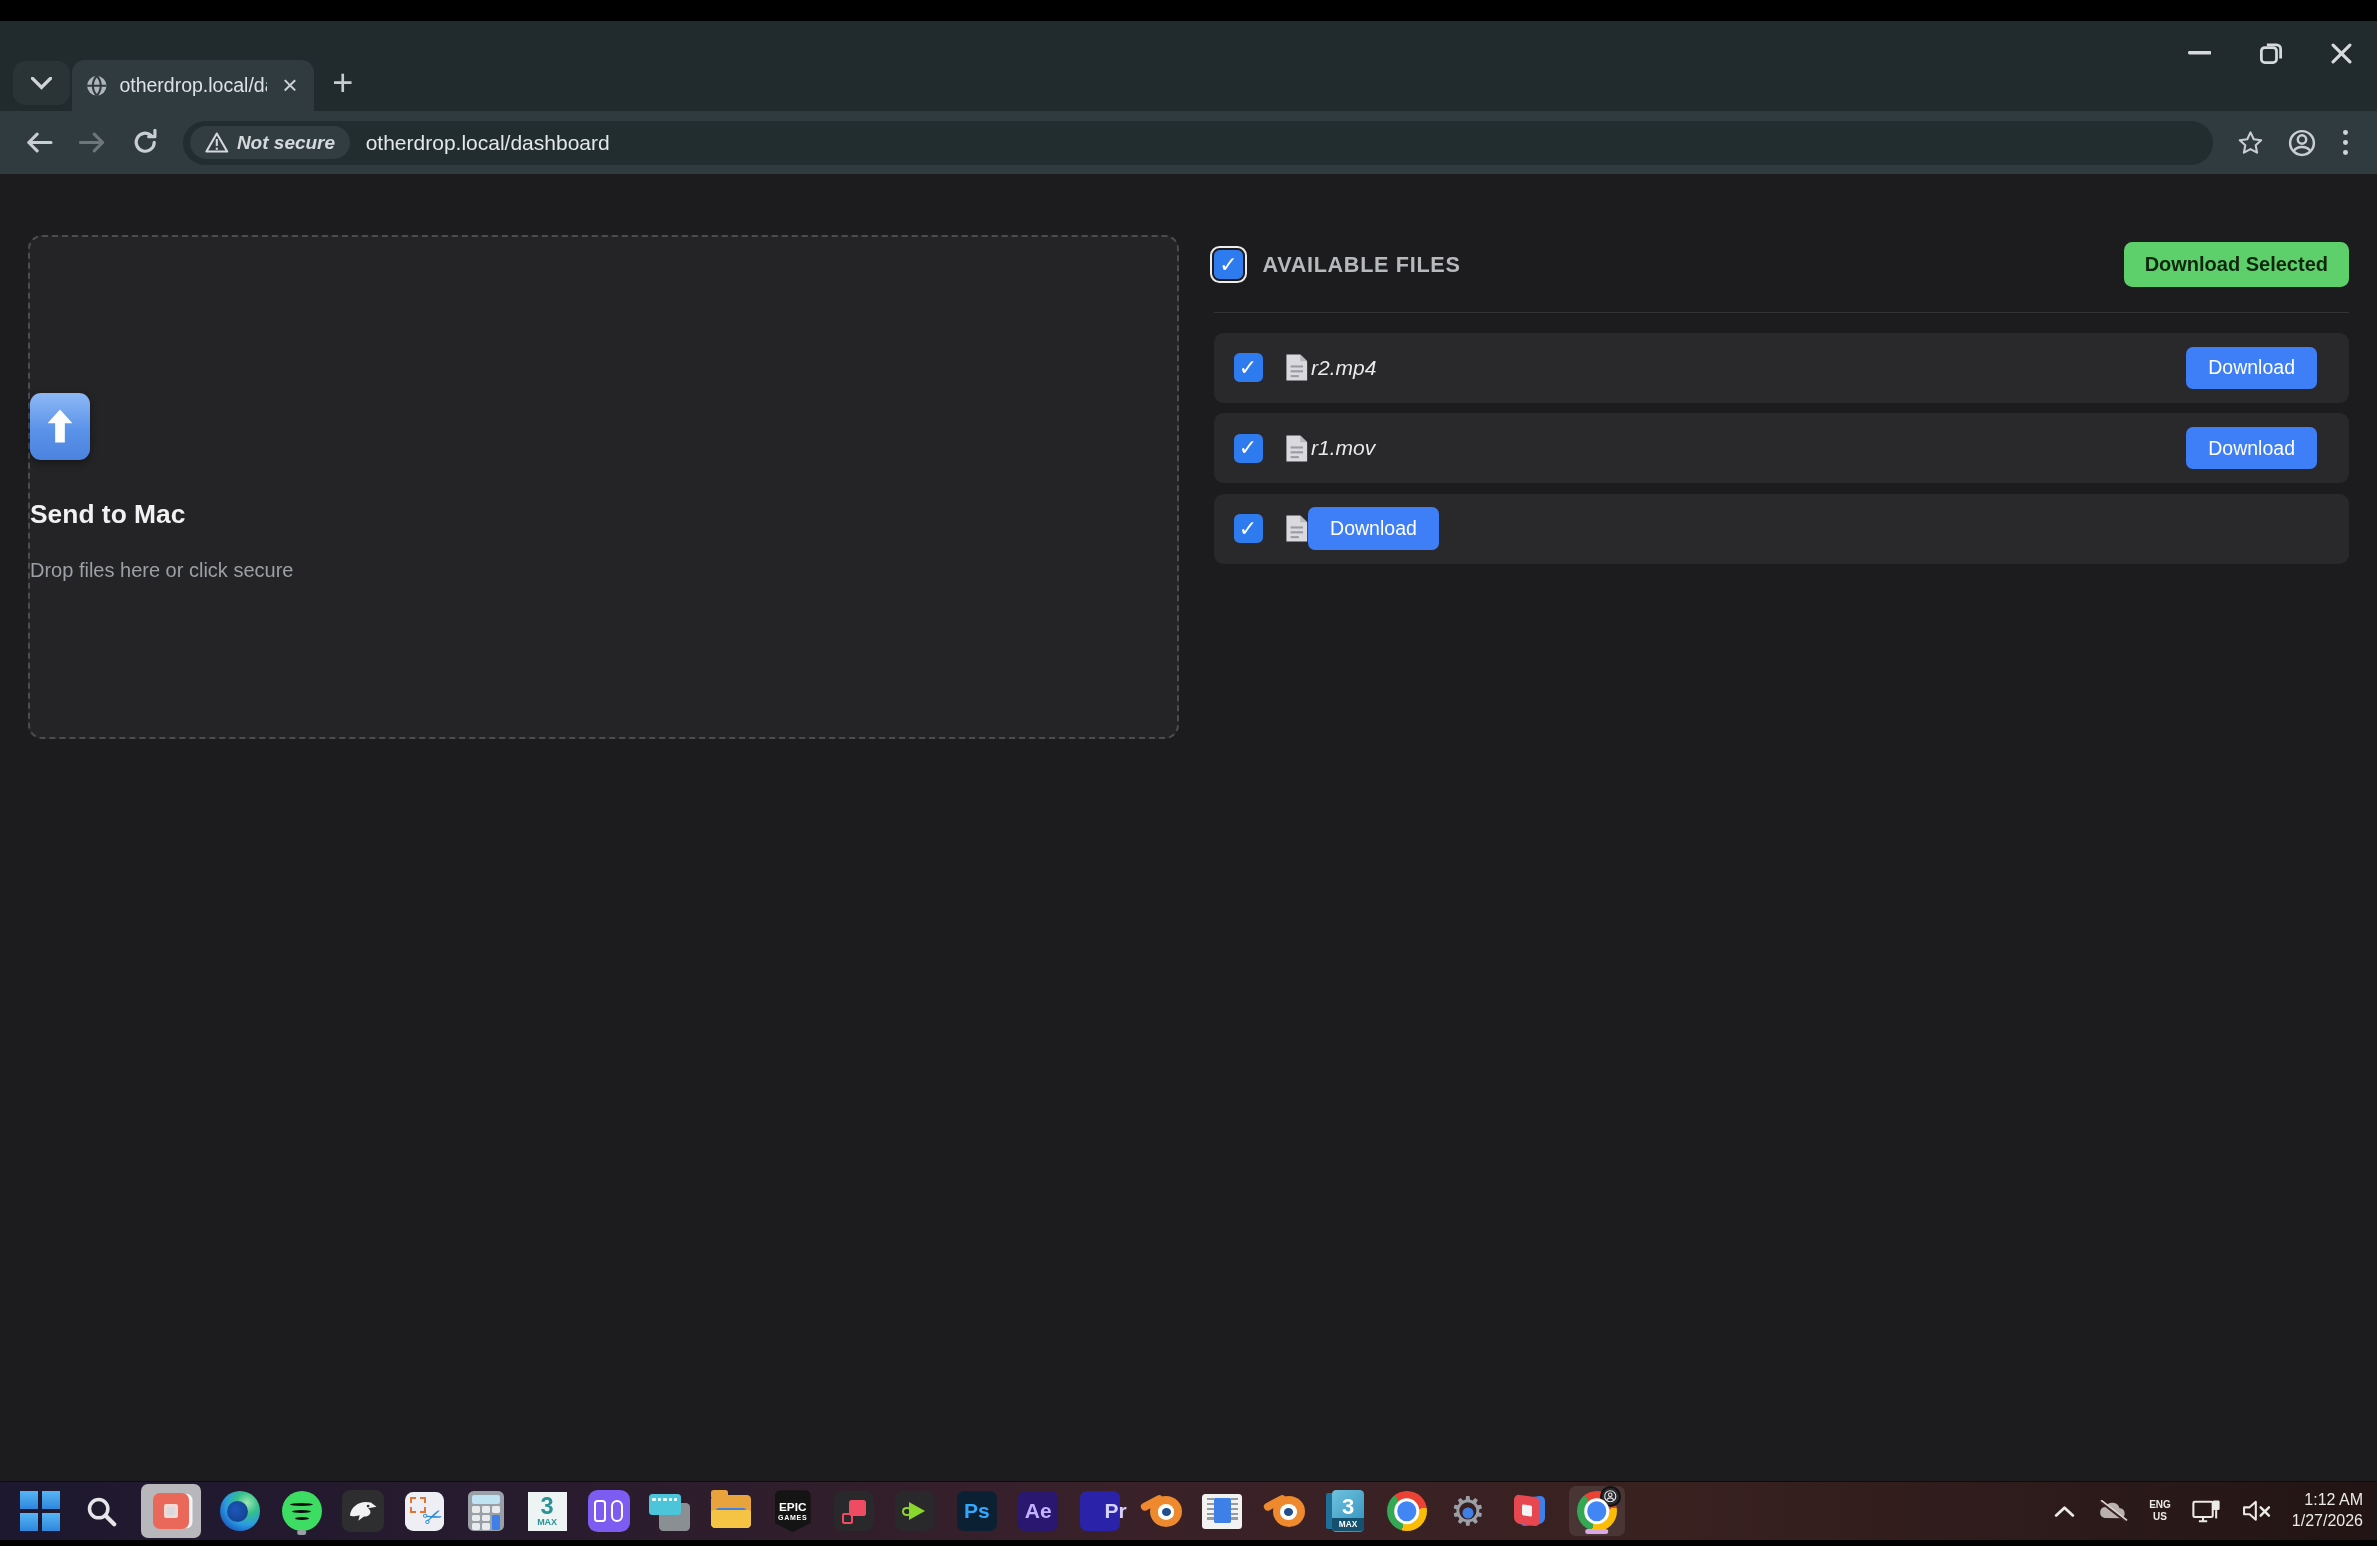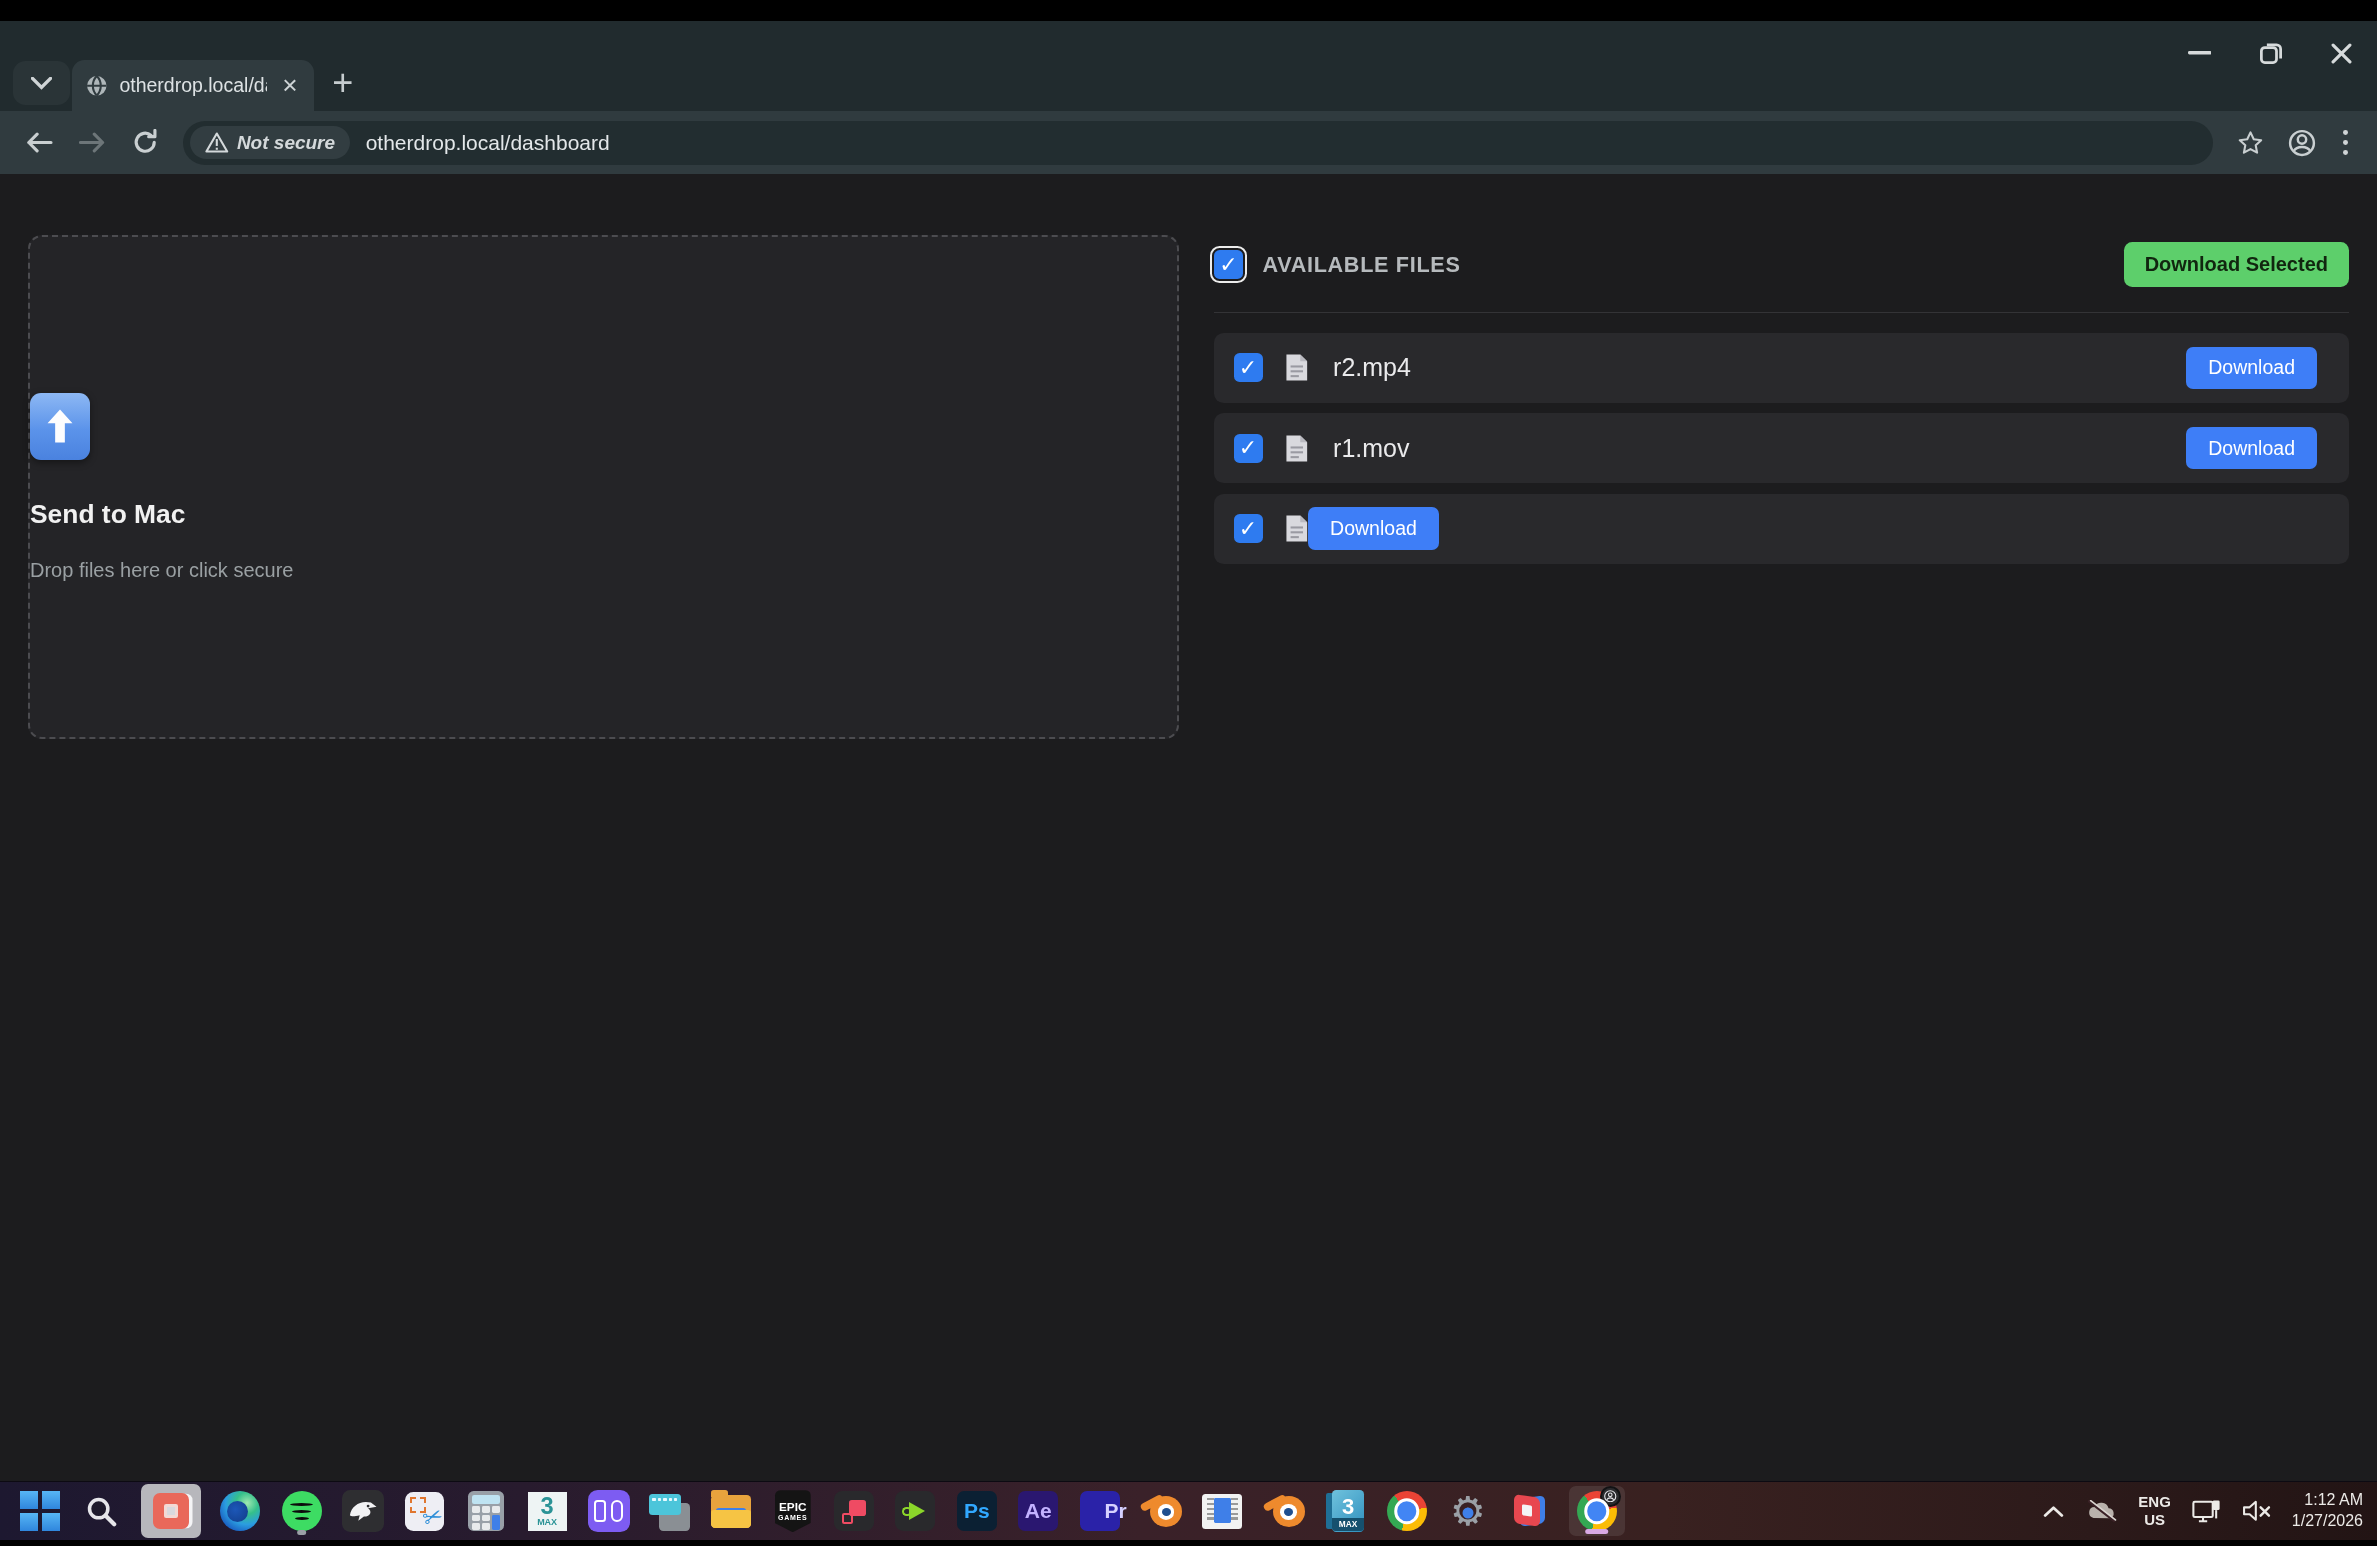--- a/index.html
+++ b/index.html
@@ -53,21 +53,21 @@
   .cb { width:29px; height:29px; background:#2e7bf0; border-radius:5.6px; display:flex; align-items:center;
     justify-content:center; color:#fff; font-size:22px; font-weight:700; }
   .cb.focused { outline:2.8px solid #ececec; outline-offset:2.8px; }
   .files-title { color:#b6babd; font-size:21.6px; font-weight:700; letter-spacing:0.7px; margin-left:19.5px; flex:1; }
   .dl-selected { background:#5dcf6b; color:#11260f; font-size:20px; font-weight:700; padding:11px 21px;
     border-radius:8.3px; }
   .divider { height:1.4px; background:#333336; margin:25px 0 19.5px 0; }
   .file-row { height:70px; background:#29292c; border-radius:9.7px; display:flex; align-items:center;
     padding:0 32px 0 19.5px; margin-bottom:10.4px; }
   .doc-ico { margin-left:22px; }
-  .file-name { color:#eaeaec; font-size:25px; margin-left:25px; flex:1; }
+  .file-name { color:#eaeaec; font-size:21px; margin-left:3px; flex:1;font-style:italic; }
   .dl-btn { background:#3e7ef7; color:#fff; font-size:19.5px; padding:9.7px 22px; border-radius:7px; }
 
   
   .taskbar { height:65px; background:linear-gradient(90deg,#1d1830 0%,#281b2e 22%,#3a2129 48%,#392120 70%,#2c1a1a 88%,#221414 100%);
     border-top:1.4px solid #0c0a12; display:flex; align-items:center; padding:0 18px 5.6px 18px; position:relative; }
   .task-icons { display:flex; align-items:center; gap:17.4px; height:100%; }
   .ticell { width:44px; height:50px; display:flex; align-items:center; justify-content:center; position:relative; }
   .ticell.hovered { background:#b7b7bc; border-radius:7px; width:60px; height:54px; }
   .ticell.active { background:rgba(255,255,255,.09); border-radius:7px; width:56px; }
   .run-dot { position:absolute; bottom:1.4px; left:50%; transform:translateX(-50%); width:9.7px; height:4.9px;
@@ -155,21 +155,21 @@
   .rb-diamond { position:relative; width:39px; height:39px; }
   .rb-diamond .b { position:absolute; right:4.2px; top:5.6px; width:25px; height:28px; background:#3f7fe8; border-radius:5.6px; transform:skewY(-8deg); }
   .rb-diamond .r { position:absolute; left:4.2px; top:4.2px; width:26.4px; height:29px; background:#e8474f; border-radius:5.6px;
     transform:skewY(8deg); display:flex; align-items:center; justify-content:center; }
   .rb-diamond .r i { width:9.7px; height:11px; background:#f4f4f6; border-radius:1.4px; }
   .badge-profile { position:absolute; right:-4.2px; top:-5.6px; width:21px; height:21px; border-radius:50%;
     background:#2b2b2e; border:2.1px solid #121214; display:flex; align-items:center; justify-content:center; }
 
   
   .tray { position:absolute; right:14px; top:0; bottom:5.6px; display:flex; align-items:center; gap:21px; }
-  .lang { color:#eceae7; font-size:15px; font-weight:700; text-align:center; line-height:1.2; }
+  .lang { color:#eceae7; font-size:10px; font-weight:700; text-align:center; line-height:1.2; }
   .clock { color:#eceae7; font-size:16px; text-align:right; line-height:1.3; }
   .bottom-strip { height:5.6px; background:#000; position:absolute; left:0; right:0; bottom:0; }
 
   svg { display:block; }
 </style>
 </head>
 <body>
 
 <div class="top-strip"></div>
 

